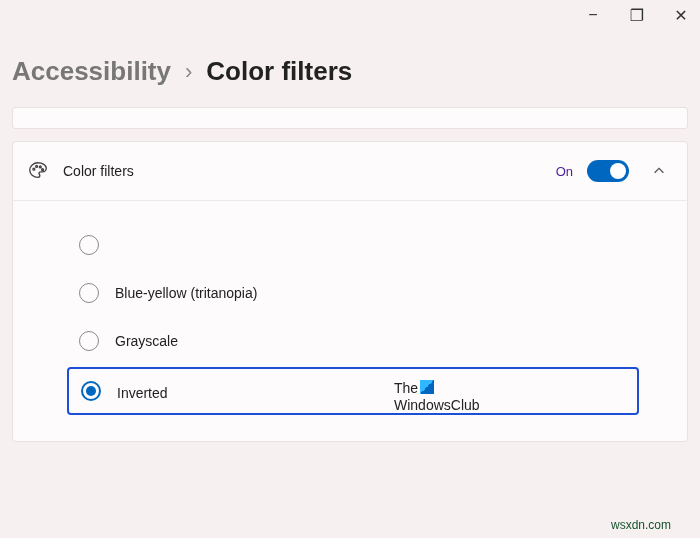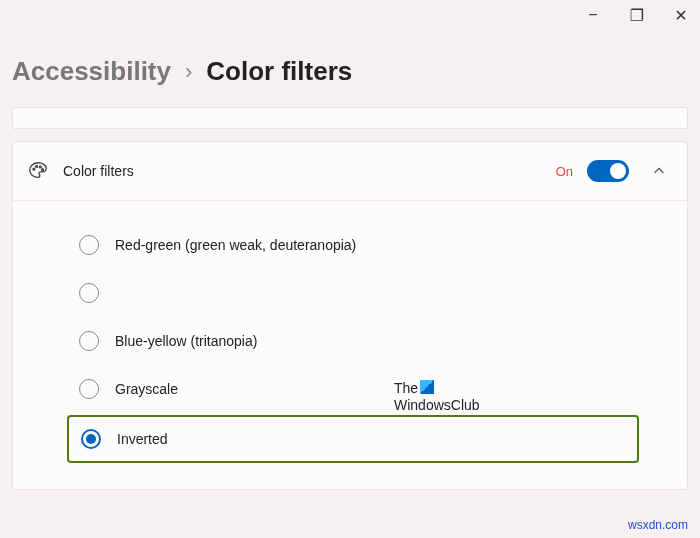--- a/index.html
+++ b/index.html
@@ -74,21 +74,21 @@
     width: 22px; height: 22px;
     flex: 0 0 auto;
   }
   .panel-title {
     font-size: 14px;
     color: #222;
     flex: 1;
   }
   .toggle-label {
     font-size: 13px;
-    color: #ef4444;
+    color: #4c1d95;
   }
   .toggle {
     width: 42px;
     height: 22px;
     background: #0067c0;
     border-radius: 11px;
     position: relative;
     cursor: pointer;
   }
   .toggle .knob {
@@ -141,44 +141,45 @@
     top: 3px; left: 3px;
     width: 10px; height: 10px;
     border-radius: 50%;
     background: #0067c0;
   }
   .option-label {
     font-size: 14px;
     color: #222;
   }
   .highlighted .option {
-    border: 2px solid #4d7c0f;
+    border: 2px solid #1d4ed8;
+    align-items: flex-end;
   }
   .watermark {
     position: absolute;
     left: 394px;
     top: 380px;
     font-size: 14px;
     color: #222;
     line-height: 1.2;
     pointer-events: none;
   }
   .wm-logo {
     display:inline-block;
     width:14px;height:14px;
     background: linear-gradient(135deg,#2fb7ff 50%,#0067c0 50%);
     vertical-align: text-top;
     margin-left:2px;
   }
   .source {
     position: absolute;
     bottom: 6px;
-    right: 12px;
+    right: 29px;
     font-size: 12px;
-    color: #1d4ed8;
+    color: #14532d;
   }
 </style>
 </head>
 <body>
 
 <div class="window-controls">
   <div class="win-btn">−</div>
   <div class="win-btn">❐</div>
   <div class="win-btn">✕</div>
 </div>
@@ -211,26 +212,20 @@
       <svg viewBox="0 0 16 16" width="14" height="14" fill="none" stroke="#555" stroke-width="1.5">
           <path d="M3 10l5-5 5 5"></path>
         </svg>
     </div>
   </div>
 
   <div class="options" id="options-list">
       <div class="option-wrap">
         <div class="option">
           <span class="radio"></span>
-          <span class="option-label">Red-green (green weak, deuteranopia)</span>
-        </div>
-      </div>
-      <div class="option-wrap">
-        <div class="option">
-          <span class="radio"></span>
         </div>
       </div>
       <div class="option-wrap">
         <div class="option">
           <span class="radio"></span>
           <span class="option-label">Blue-yellow (tritanopia)</span>
         </div>
       </div>
       <div class="option-wrap">
         <div class="option">

